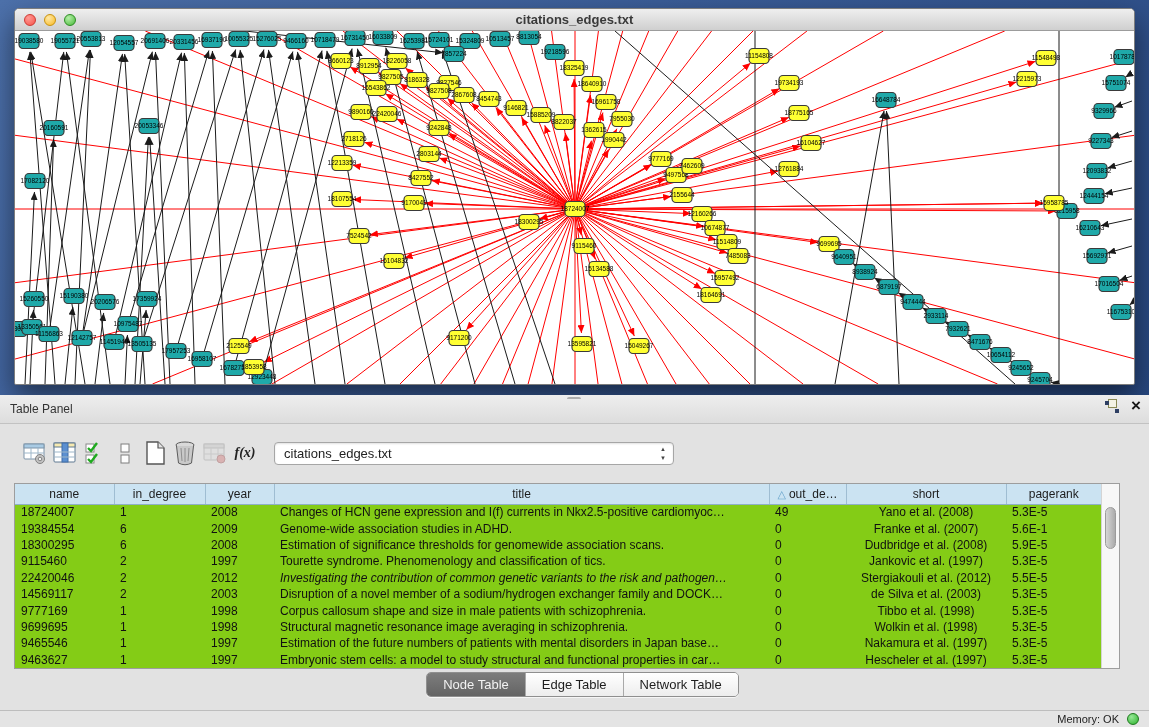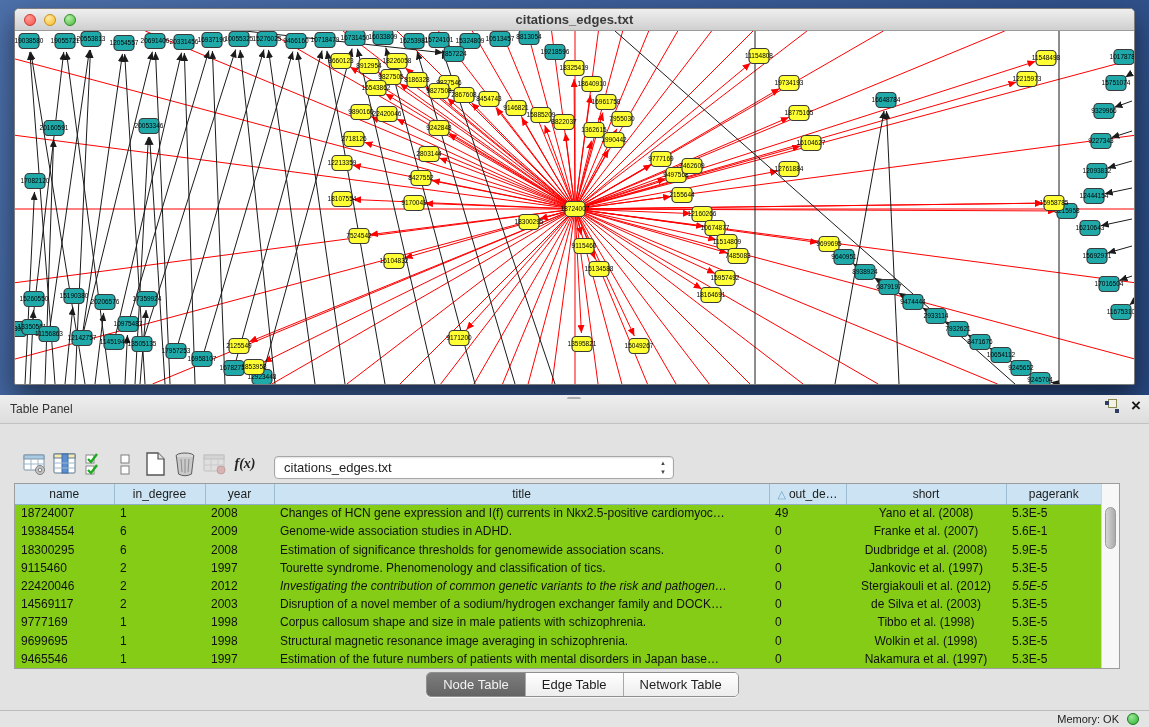--- a/index.html
+++ b/index.html
@@ -32,21 +32,21 @@
   .panel-header .grip { position:absolute; left:567px; top:2px; width:14px; height:5px;
     border-top:2px solid #aeaeae; border-radius:2px; }
   .panel-title { position:absolute; left:10px; top:7px; font-size:12px; color:#333; }
   .ph-icons { position:absolute; right:8px; top:4px; display:flex; gap:12px; align-items:center; }
   .float-ic { position:relative; width:14px; height:14px; }
   .float-ic .sq1 { position:absolute; left:3px; top:0; width:9px; height:9px; border:1px solid #8a8a55; background:#f3f2e4;}
   .float-ic .sq2 { position:absolute; left:0; top:2px; width:4px; height:4px; background:#2e3f63;}
   .float-ic .sq3 { position:absolute; left:10px; top:10px; width:4px; height:4px; background:#2e3f63;}
   .close-ic { font-size:17px; font-weight:900; color:#151515; line-height:14px; }
 
-  .toolbar { position:relative; height:58px; padding:16px 0 3px 20px; display:flex; align-items:flex-end; gap:0; }
+  .toolbar { position:relative; height:58px; padding:16px 0 16px 20px; display:flex; align-items:center; gap:0; }
   .tb-btn { width:30px; height:30px; display:flex; align-items:center; justify-content:center; }
   .fx { font-size:14px; color:#222; font-style:italic; font-family:"Liberation Serif",serif; font-weight:700; }
   .combo { position:relative; margin-left:14px; width:400px; height:23px; background:#fff;
     border:1px solid #a6a6a6; border-radius:4px; box-shadow:inset 0 1px 2px rgba(0,0,0,.12);
     font-size:13px; color:#222; line-height:21px; padding-left:9px; }
   .combo .arrows { position:absolute; right:7px; top:2px; font-size:6px; line-height:9px;
     color:#444; text-align:center; }
 
   .table-wrap { position:absolute; left:14px; top:88px; width:1106px; height:186px;
     background:#84cc16; border:1px solid #9d9d9d; display:flex; }
@@ -888,21 +888,21 @@
             <td style="text-align: center;">Jankovic et al. (1997)</td>
             <td style="text-align: left;">5.3E-5</td>
           </tr>
           <tr>
             <td style="text-align: left;">22420046</td>
             <td style="text-align: left;">2</td>
             <td style="text-align: left;">2012</td>
             <td style="text-align: left; font-style: italic;">Investigating the contribution of common genetic variants to the risk and pathogen…</td>
             <td style="text-align: left;">0</td>
             <td style="text-align: center;">Stergiakouli et al. (2012)</td>
-            <td style="text-align: left; font-style: italic;">5.5E-5</td>
+            <td style="text-align: left;">5.5E-5</td>
           </tr>
           <tr>
             <td style="text-align: left;">14569117</td>
             <td style="text-align: left;">2</td>
             <td style="text-align: left;">2003</td>
             <td style="text-align: left;">Disruption of a novel member of a sodium/hydrogen exchanger family and DOCK…</td>
             <td style="text-align: left;">0</td>
             <td style="text-align: center;">de Silva et al. (2003)</td>
             <td style="text-align: left;">5.3E-5</td>
           </tr>
@@ -926,20 +926,29 @@
           </tr>
           <tr>
             <td style="text-align: left;">9465546</td>
             <td style="text-align: left;">1</td>
             <td style="text-align: left;">1997</td>
             <td style="text-align: left;">Estimation of the future numbers of patients with mental disorders in Japan base…</td>
             <td style="text-align: left;">0</td>
             <td style="text-align: center;">Nakamura et al. (1997)</td>
             <td style="text-align: left;">5.3E-5</td>
           </tr>
+          <tr>
+            <td style="text-align: left;">9463627</td>
+            <td style="text-align: left;">1</td>
+            <td style="text-align: left;">1997</td>
+            <td style="text-align: left;">Embryonic stem cells: a model to study structural and functional properties in car…</td>
+            <td style="text-align: left;">0</td>
+            <td style="text-align: center;">Hescheler et al. (1997)</td>
+            <td style="text-align: left;">5.3E-5</td>
+          </tr>
         </tbody>
     </table>
     <div class="vscroll">
       <div class="thumb"></div>
     </div>
   </div>
 
   <div class="tabbar">
     <div class="segmented" id="tabs">
         <div class="seg sel">Node Table</div>

